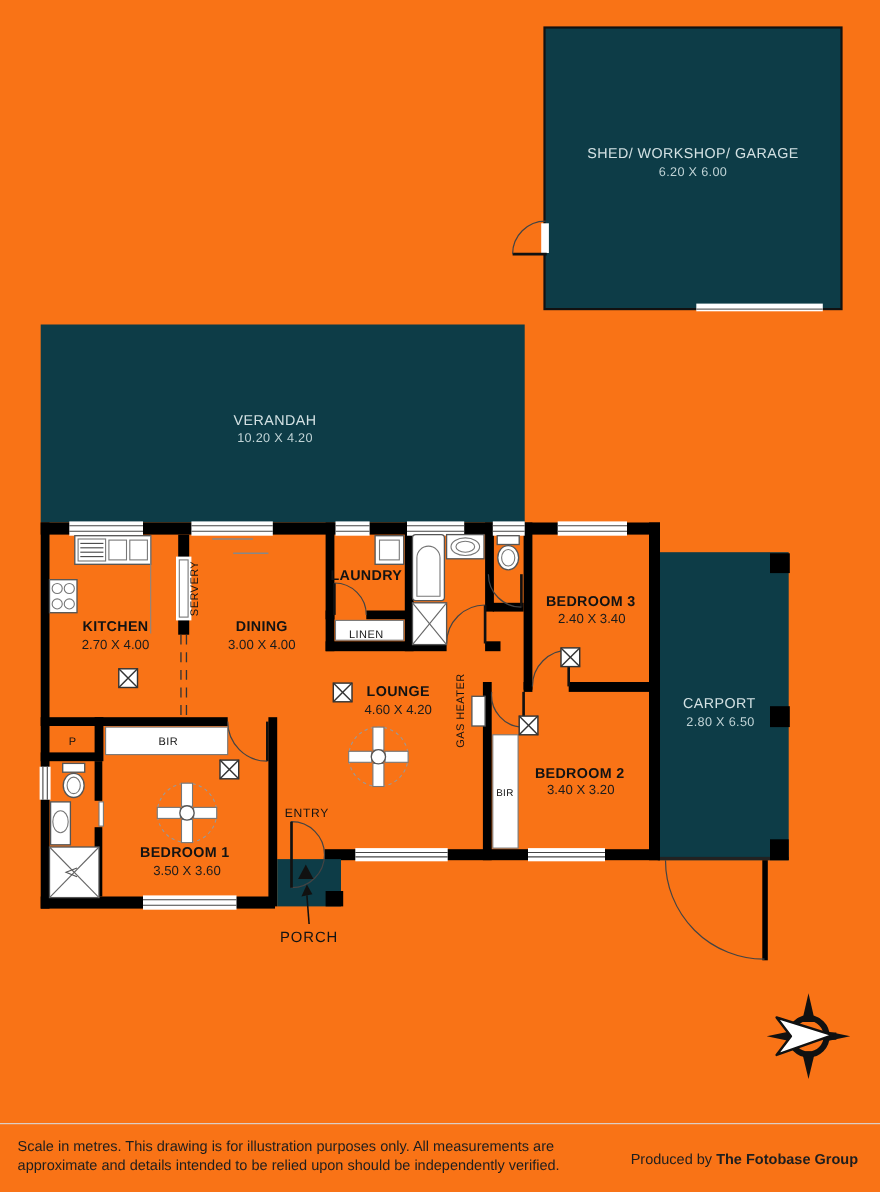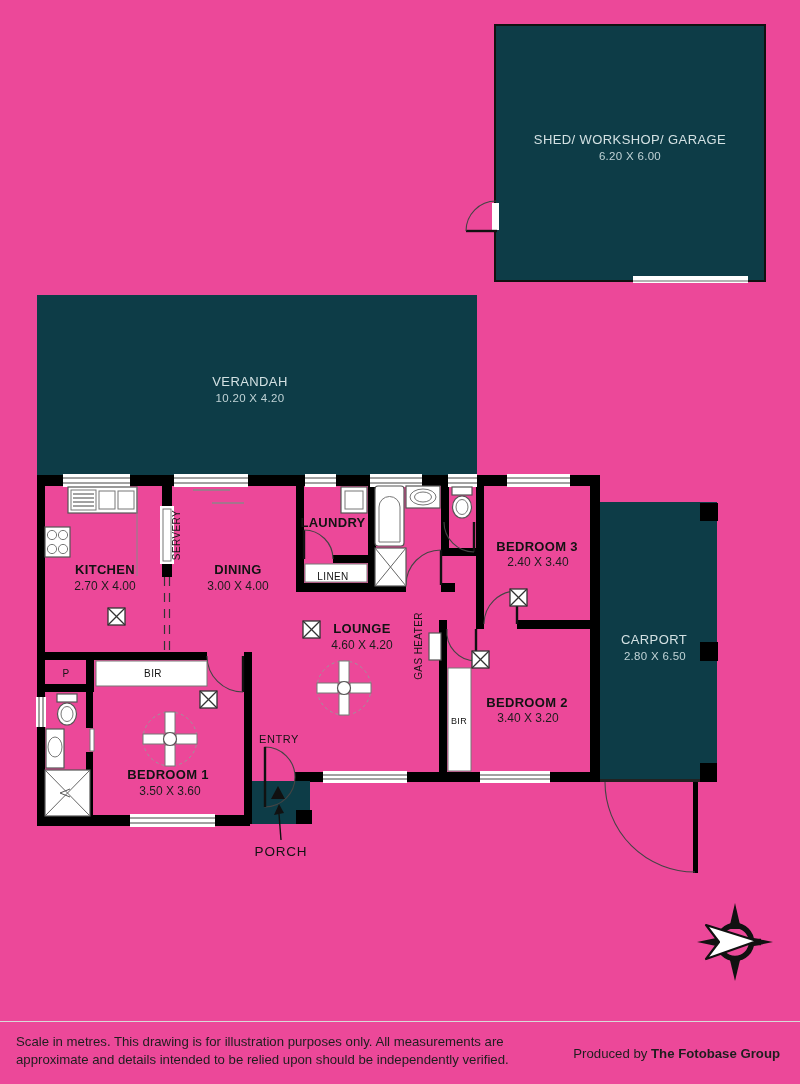--- a/index.html
+++ b/index.html
@@ -1,16 +1,16 @@
 <!DOCTYPE html>
 <html><head>
 <meta charset="utf-8">
 <style>
   html,body{margin:0;padding:0;background:#ffffff;}
-  #stage{position:relative;width:800px;height:1084px;background:#ec4899;overflow:hidden;
+  #stage{position:relative;width:800px;height:1084px;background:#f97316;overflow:hidden;
          font-family:"Liberation Sans", sans-serif;}
   svg{position:absolute;left:0;top:0;}
   text{font-family:"Liberation Sans", sans-serif;}
   .room-name{font-size:13px;font-weight:bold;fill:#131313;letter-spacing:.3px;}
   .room-dims{font-size:12px;fill:#1c1c1c;}
   .small-label{font-size:10px;fill:#131313;letter-spacing:.4px;}
   .tiny-label{font-size:9px;fill:#131313;letter-spacing:.3px;}
   .entry-label{font-size:11px;fill:#131313;letter-spacing:.6px;}
   .porch-label{font-size:13.5px;fill:#131313;letter-spacing:.8px;}
   .teal-name{font-size:13px;fill:#d3e1e3;letter-spacing:.4px;}

